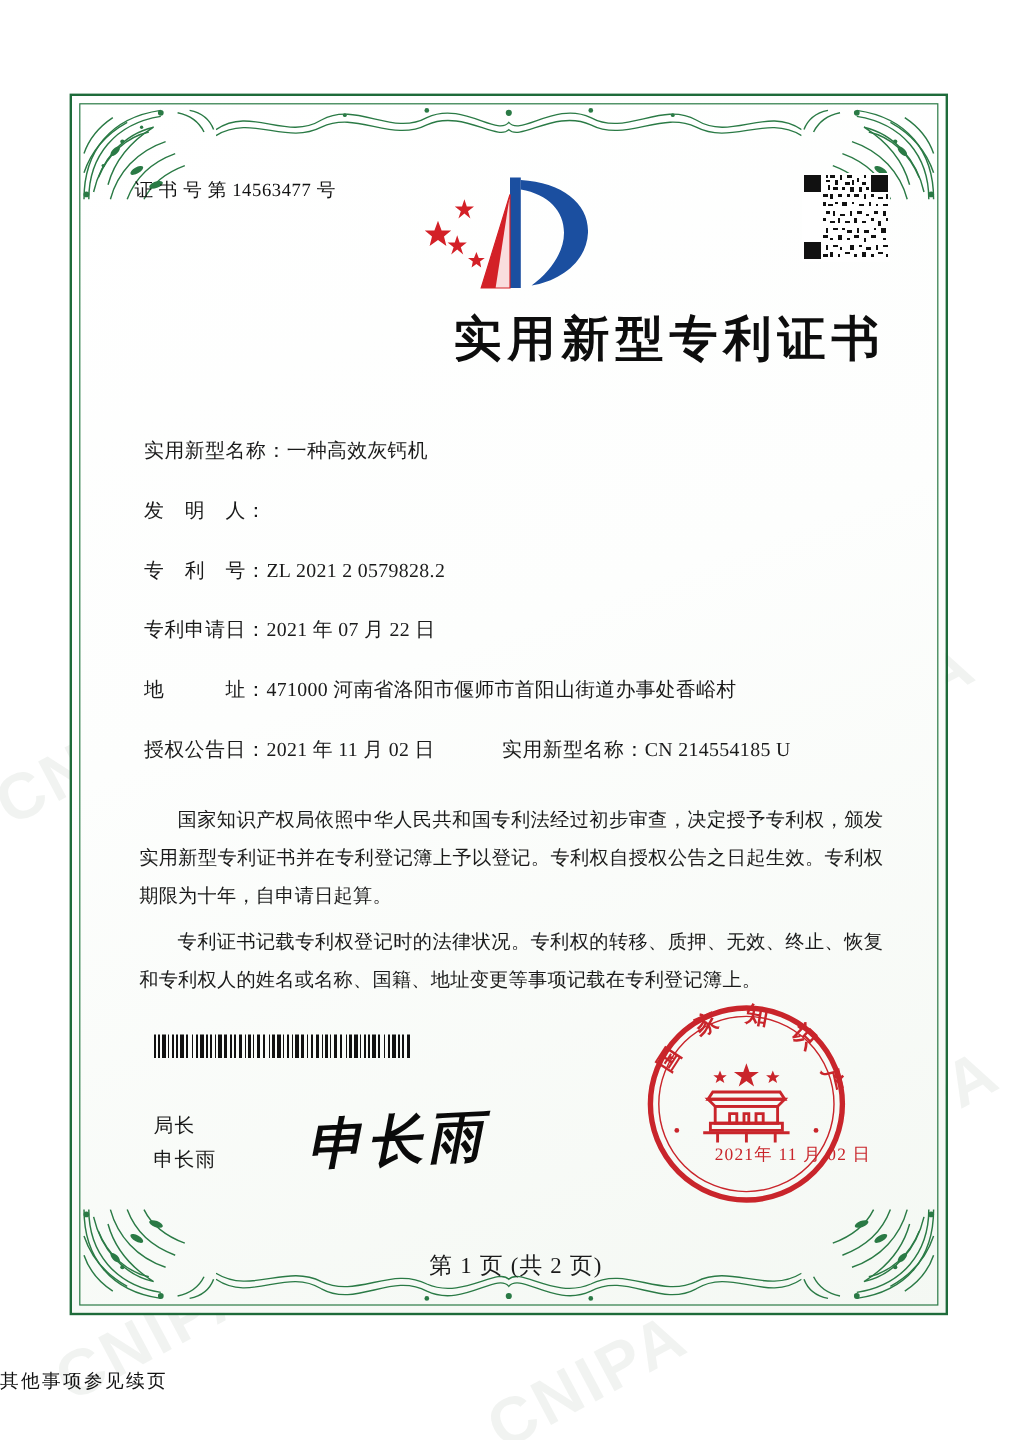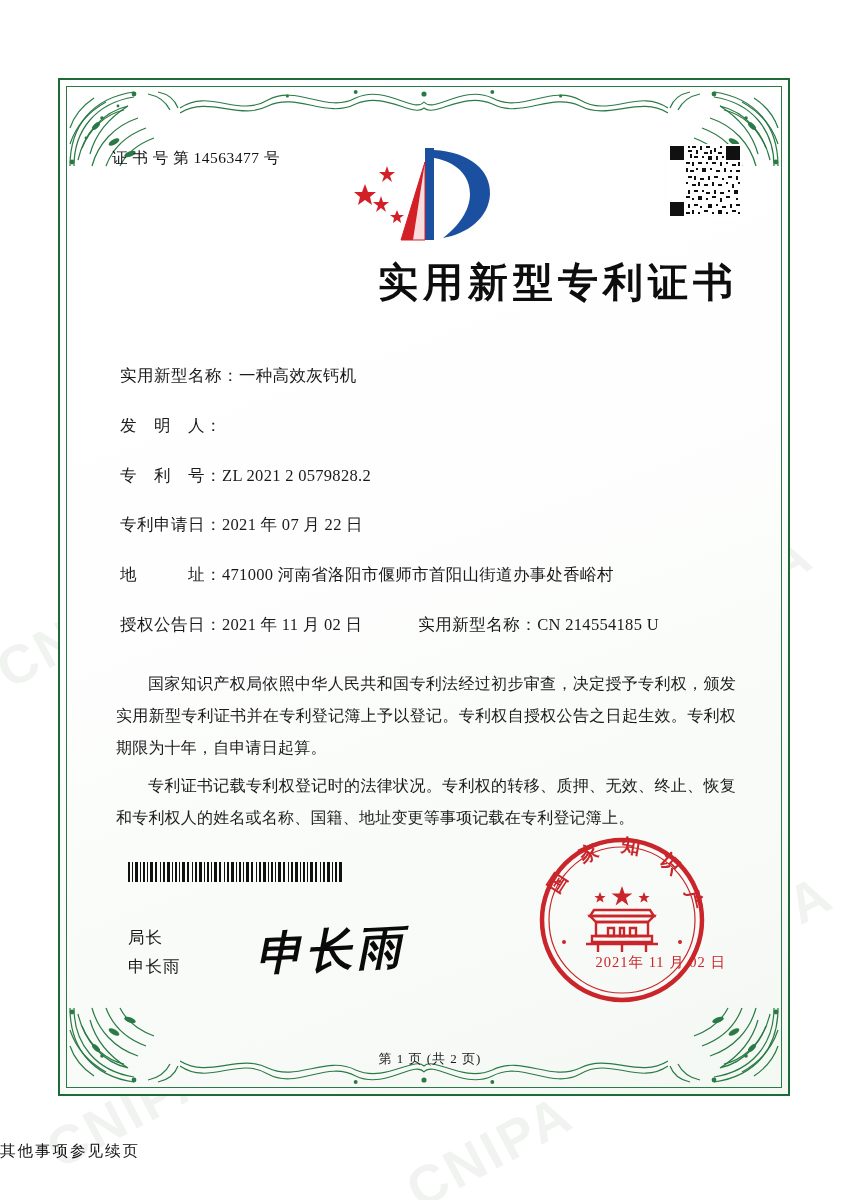--- a/index.html
+++ b/index.html
@@ -210,21 +210,21 @@
     letter-spacing: 1px;
     white-space: nowrap;
   }
 
   .page-no {
     position: absolute;
     bottom: 26px;
     left: 0;
     right: 4px;
     text-align: center;
-    font-size: 13px;
+    font-size: 19px;
     letter-spacing: 1px;
     z-index: 5;
     padding-left: 16px;
   }
 
   .footer-note {
     position: absolute;
     left: 0;
     right: 0;
     top: 1141px;

